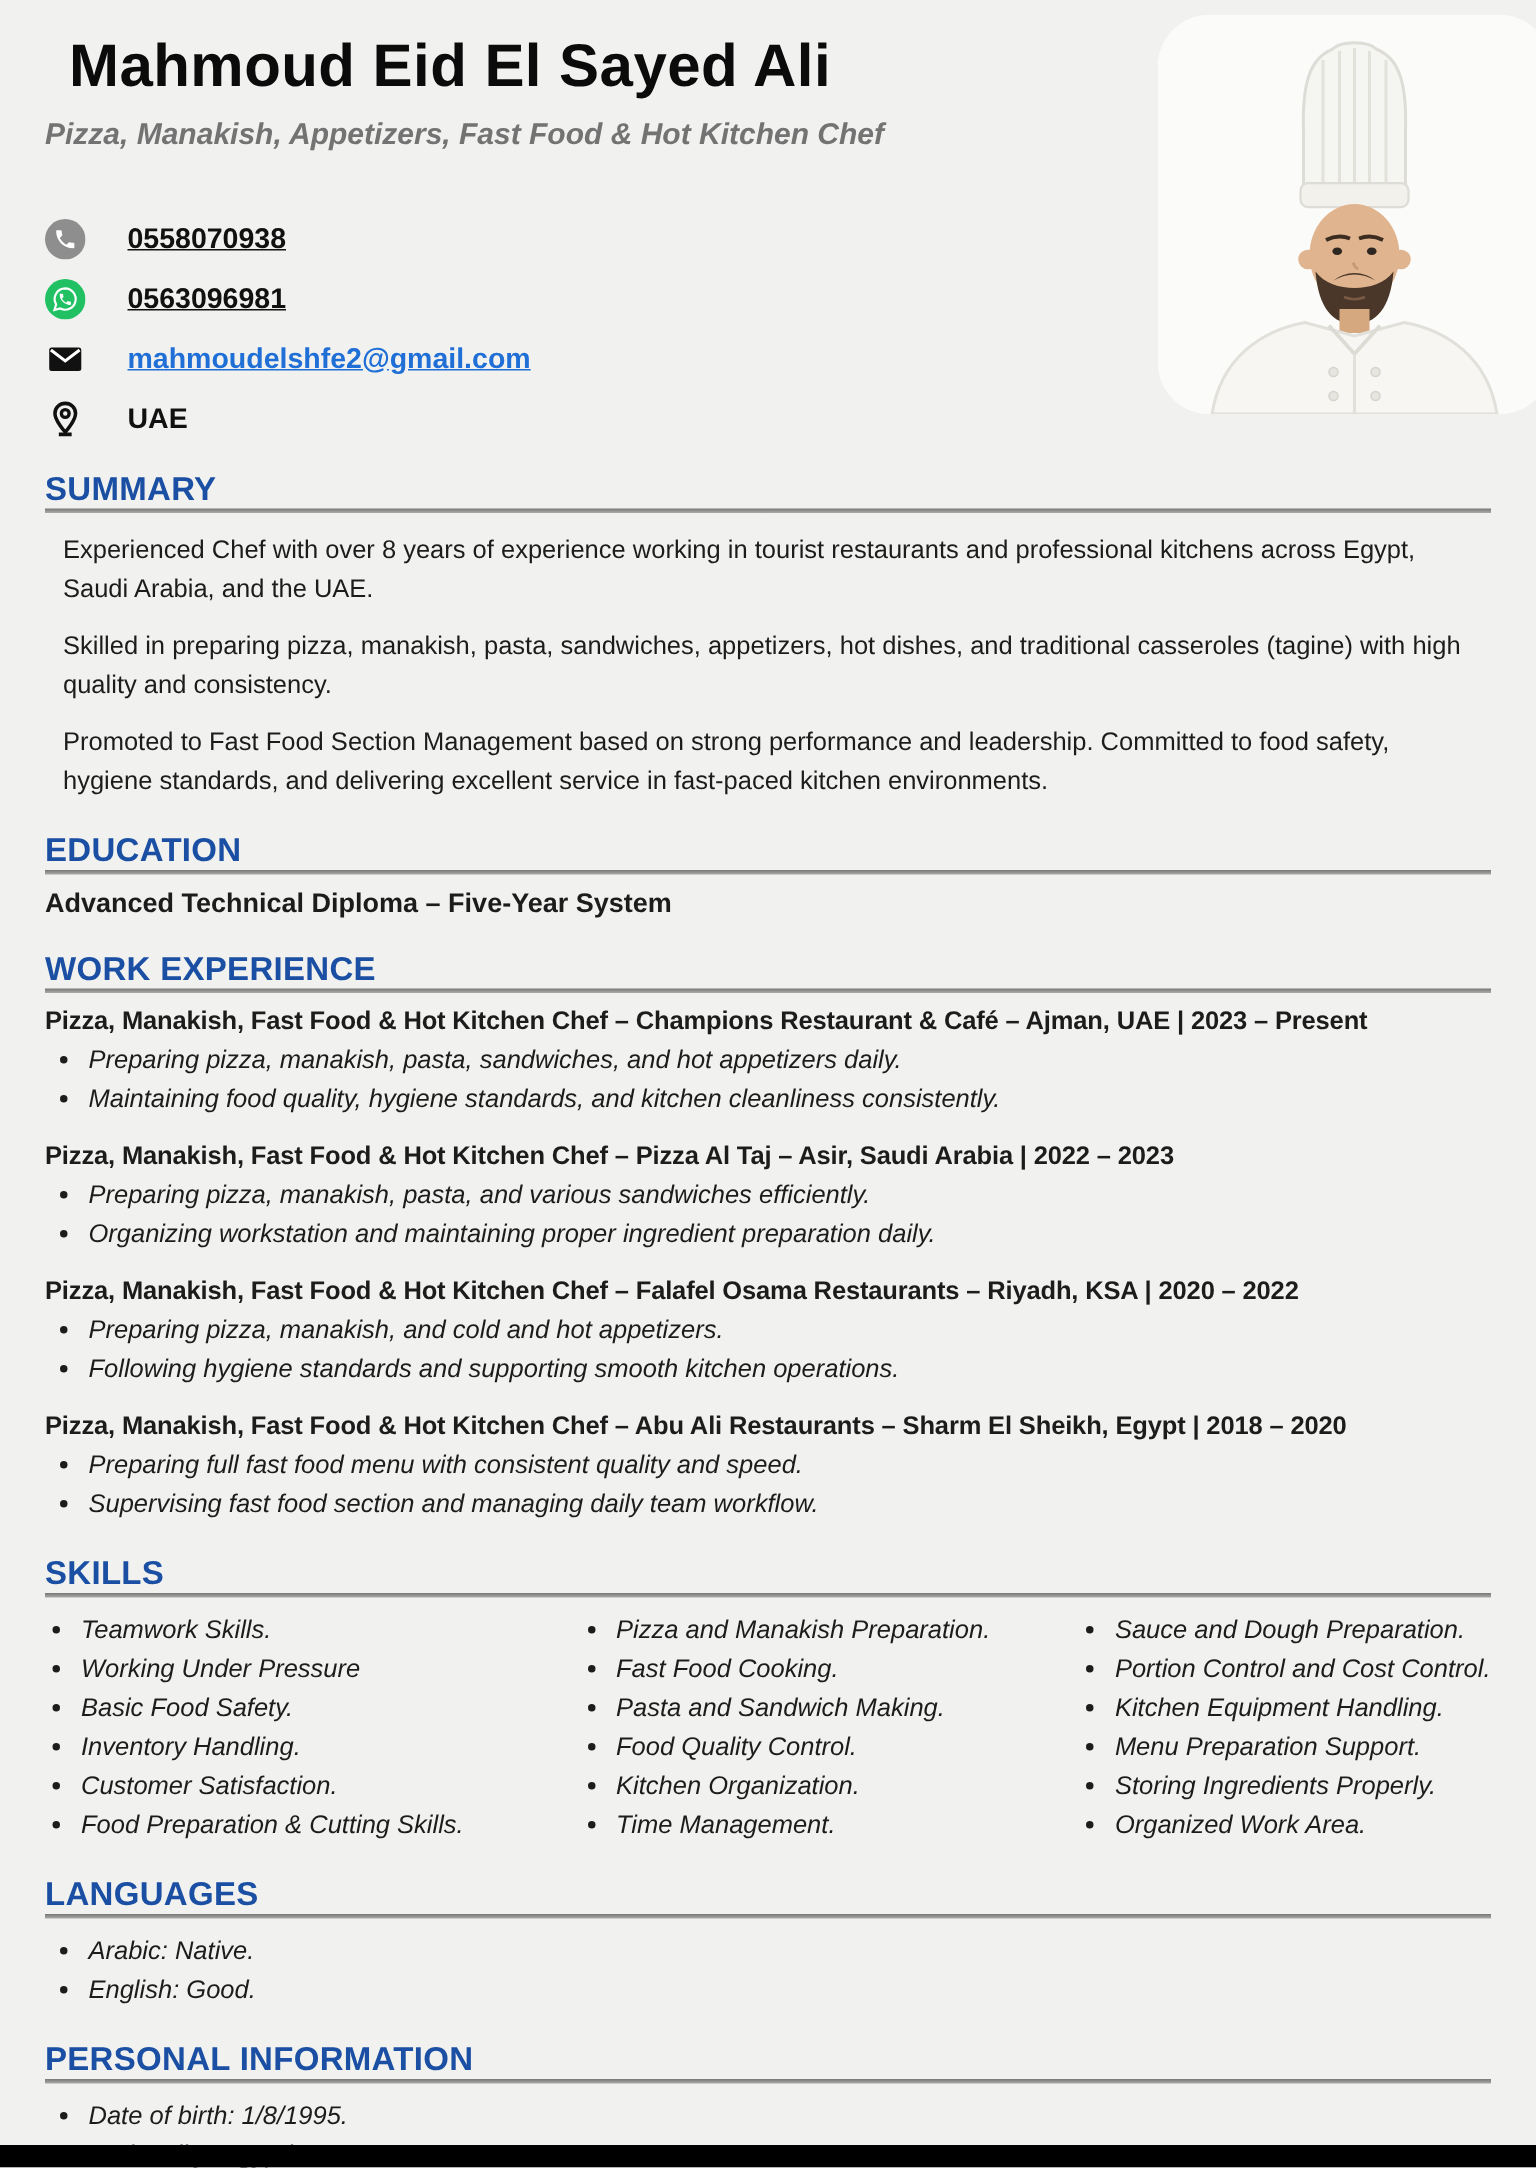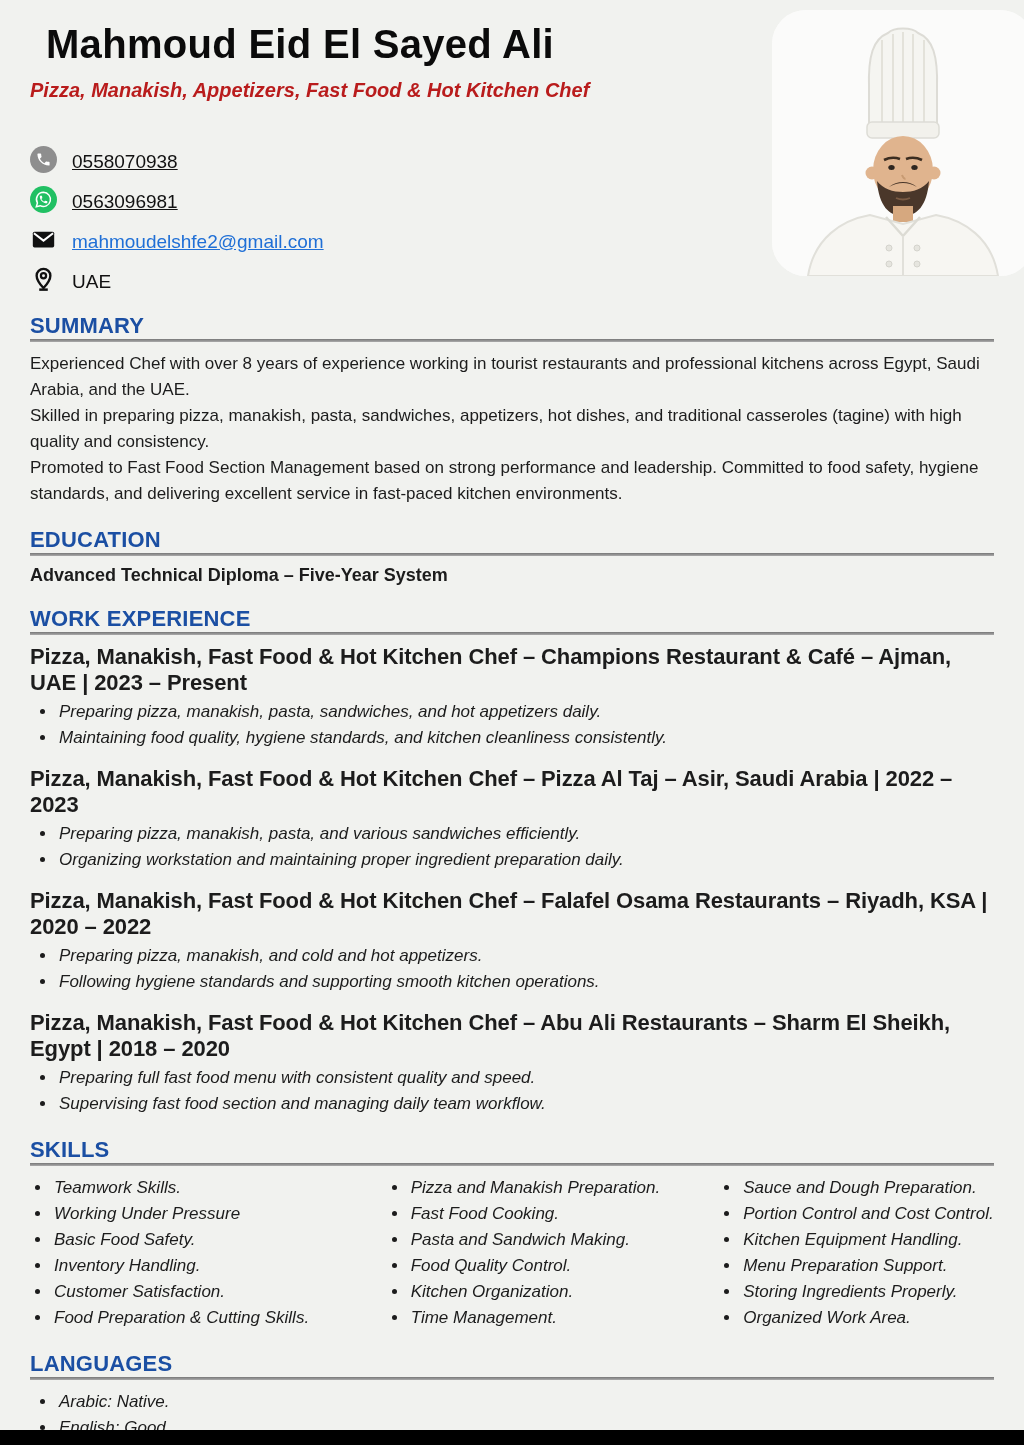--- a/index.html
+++ b/index.html
@@ -3,41 +3,41 @@
 <meta charset="utf-8">
 <style>
   html,body{margin:0;padding:0;}
   body{
     width:1024px;height:1445px;position:relative;overflow:hidden;
     background:#f1f2ef;color:#1c1c1c;
     font-family:"Liberation Sans", sans-serif;
   }
   .content{padding:14px 30px 0 30px;position:relative;}
   h1.name{font-size:40px;margin:8px 16px 0;color:#0b0b0b;letter-spacing:.3px;}
-  .subtitle{margin-top:12px;font-size:20px;font-weight:bold;font-style:italic;color:#b91c1c;}
+  .subtitle{margin-top:12px;font-size:20px;font-weight:bold;font-style:italic;color:#737373;}
   .contacts{margin-top:44px;display:flex;flex-direction:column;gap:13px;width:430px;}
-  .contact-row{display:flex;align-items:flex-end;gap:15px;font-size:19px;font-weight:normal;}
+  .contact-row{display:flex;align-items:center;gap:28px;font-size:19px;font-weight:bold;}
   .icon{width:27px;height:27px;flex:none;display:inline-flex;}
   .icon svg{width:100%;height:100%;}
   a.contact-text{cursor:pointer;}
   .u-dark{color:#111;text-decoration:underline;}
   .u-blue{color:#1f6fd6;text-decoration:underline;}
   .plain{color:#111;text-decoration:none;}
   .photo{
     position:absolute;top:10px;right:-10px;width:262px;height:266px;
     background:#fbfbfa;border-radius:34px;overflow:hidden;
   }
   section{margin-top:20px;}
   h2.sec{font-size:22px;color:#1b4fa3;margin:0;padding-bottom:0;letter-spacing:.2px;}
   .rule{height:3px;background:linear-gradient(#777,#ababab);margin-bottom:9px;}
-  p.body{margin:0;font-size:17px;line-height:26px;max-width:960px;}
+  p.body{margin:12px;font-size:17px;line-height:26px;max-width:960px;}
   .edu{font-size:18px;font-weight:bold;margin-top:5px;}
   .job{margin-top:9px;margin-bottom:15px;}
   .job:last-child{margin-bottom:0;}
-  .job h3{font-size:22px;margin:4px 0 3px;letter-spacing:-.1px;}
+  .job h3{font-size:17px;margin:4px 0 3px;letter-spacing:-.1px;}
   ul.blist{margin:0;padding-left:27px;list-style:disc;font-style:italic;}
   ul.blist li{font-size:17px;line-height:26px;padding-left:2px;}
   .skills-grid{display:grid;grid-template-columns:37% 34.5% 28.5%;}
   .skills-grid ul{padding-left:22px;}
   .skills-grid li{line-height:26px;}
   .bottom-bar{position:absolute;left:0;bottom:0;width:100%;height:15px;background:#000;}
 </style>
 </head>
 <body>
 

